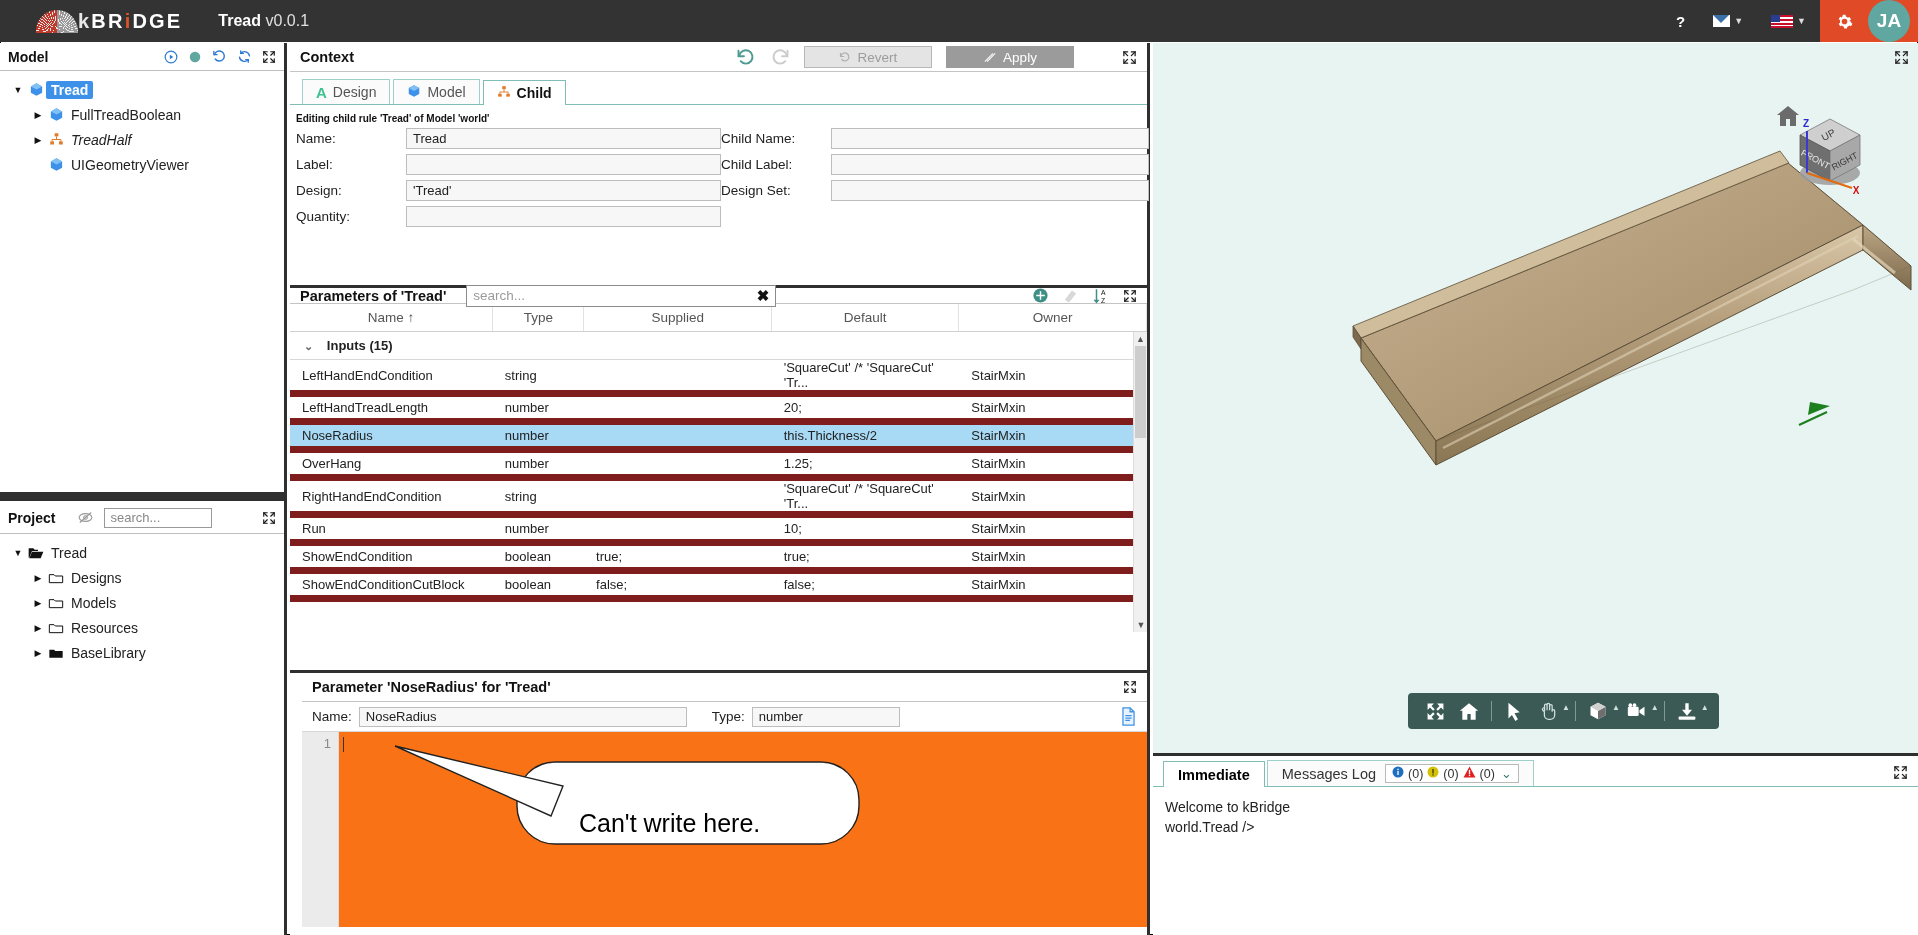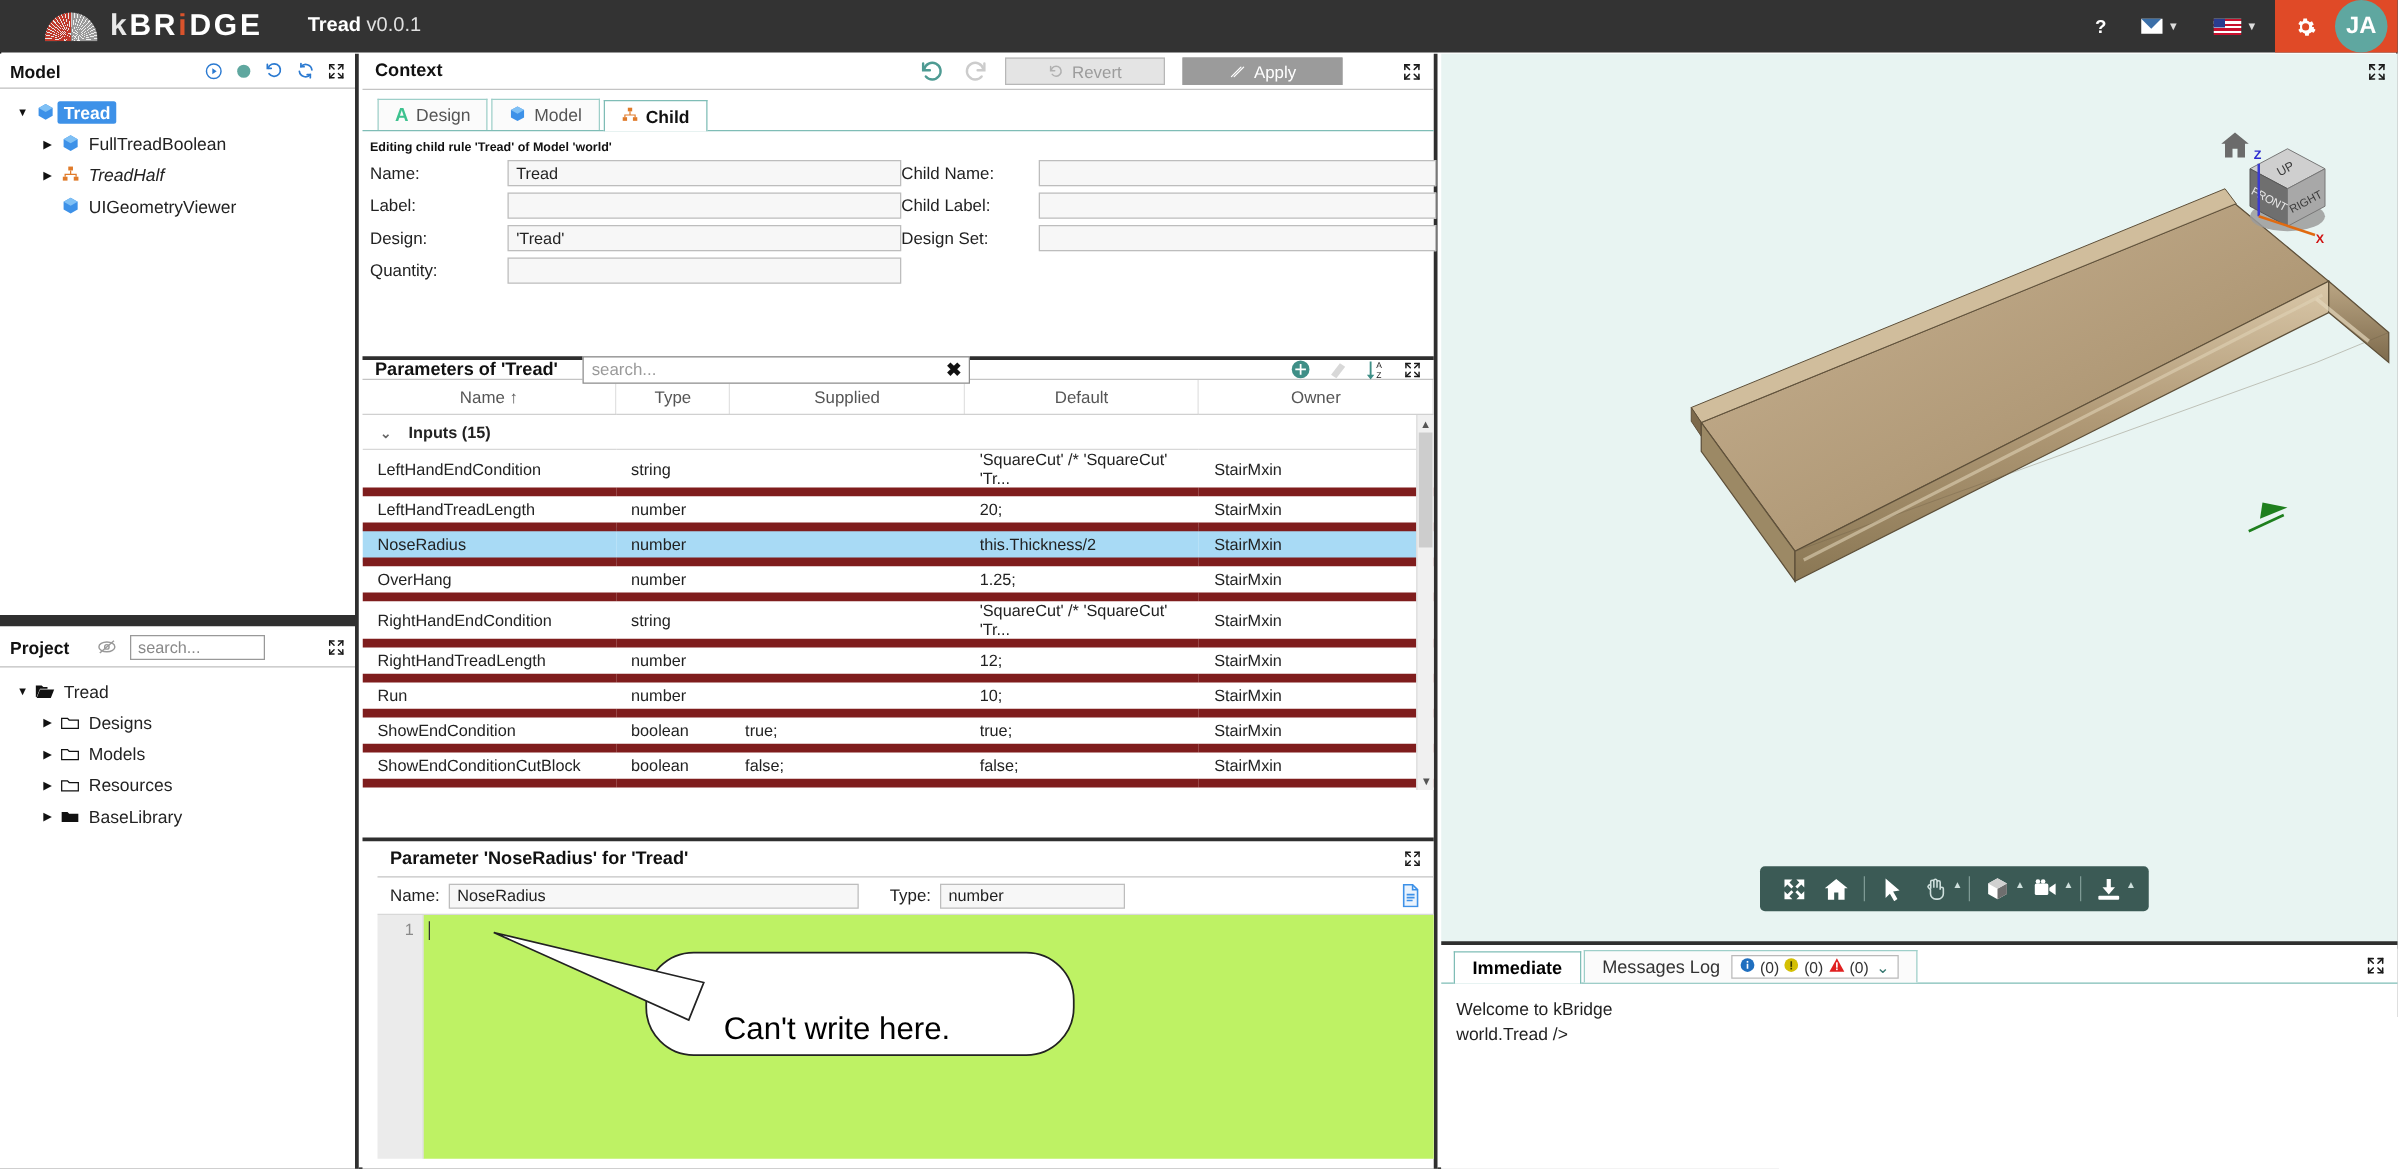--- a/index.html
+++ b/index.html
@@ -18,21 +18,21 @@
   }
   #brand-area { display: flex; align-items: center; padding-left: 36px; }
   .logo-fan { width: 42px; height: 24px; position: relative; overflow: hidden; }
   .logo-fan .half { position: absolute; bottom: 0; width: 21px; height: 23px; }
   .logo-fan .left { left: 0; background:
       repeating-conic-gradient(from 180deg at 100% 100%, #c0392b 0deg 5deg, #e8e8e8 5deg 7deg);
       border-radius: 21px 0 0 0; }
   .logo-fan .right { right: 0; background:
       repeating-conic-gradient(from 270deg at 0% 100%, #9a9a9a 0deg 5deg, #efefef 5deg 7deg);
       border-radius: 0 21px 0 0; }
-  #brand-text { font-size: 24px; font-weight: bold; letter-spacing: 2.2px; margin-left: 10px; color:#fff; }
+  #brand-text { font-size: 20px; font-weight: bold; letter-spacing: 2.2px; margin-left: 0; color:#fff; }
   #brand-text .lc { color: #e8e8e8; }
   #brand-text .i { color: #d9532c; }
   #doc-title { margin-left: 36px; font-size: 16px; color:#fff; font-weight: bold; }
   #doc-title .ver { font-weight: normal; color:#e0e0e0; }
 
   #header-right { margin-left:auto; display:flex; align-items:center; height:42px; }
   .hdr-btn { color:#fff; font-size:15px; display:flex; align-items:center; gap:4px;
              padding: 0 14px; height:42px; cursor:pointer; }
   .chev { font-size: 9px; color:#ddd; }
   .envelope { width:17px; height:12px; background:#fff; position:relative; display:inline-block; }
@@ -129,21 +129,21 @@
                     background:#cdcdcd; cursor:pointer; }
 
   #paramedit-sec { height:254px;padding-left:12px; }
   .pe-row { height:30px; display:flex; align-items:center; gap:7px; padding:0 10px;
             border-bottom:1px solid #d8d8d8; }
   .pe-input { height:20px; border:1px solid #bdbdbd; background:#f7f7f7; font-size:13px;
               color:#222; padding:1px 6px; display:flex; align-items:center; }
   #code-area { position:relative; height:195px; background:#fff; display:flex; }
   #gutter { width:37px; background:#ebebeb; border-right:1px solid #dcdcdc;
             font-size:13px; color:#8a8a8a; text-align:right; padding:4px 7px 0 0; }
-  #code-body { flex:1; background:#bef264; position:relative; }
+  #code-body { flex:1; background:#f97316; position:relative; }
   #caret-line { position:absolute; left:4px; top:5px; width:1px; height:15px; background:#333; }
 
   
   #right-col { position:absolute; left:1153px; top:43px; right:0; bottom:0; background:#fff; }
   #viewport { position:absolute; left:0; top:0; right:0; height:713px;
               background:#e8f4f2; border-bottom:3px solid #2f2f2f; overflow:hidden; }
   #vp-expand { position:absolute; right:9px; top:7px; cursor:pointer; }
   #viewcube { position:absolute; right:42px; top:62px; width:92px; height:90px; }
   #vp-home { position:absolute; right:118px; top:62px; }
 
@@ -561,27 +561,20 @@
             <td>StairMxin</td>
           </tr>
           <tr>
             <td>RightHandEndCondition</td>
             <td>string</td>
             <td></td>
             <td>'SquareCut' /* 'SquareCut' 'Tr...</td>
             <td>StairMxin</td>
           </tr>
           <tr>
-            <td>RightHandTreadLength</td>
-            <td>number</td>
-            <td></td>
-            <td>12;</td>
-            <td>StairMxin</td>
-          </tr>
-          <tr>
             <td>Run</td>
             <td>number</td>
             <td></td>
             <td>10;</td>
             <td>StairMxin</td>
           </tr>
           <tr>
             <td>ShowEndCondition</td>
             <td>boolean</td>
             <td>true;</td>

